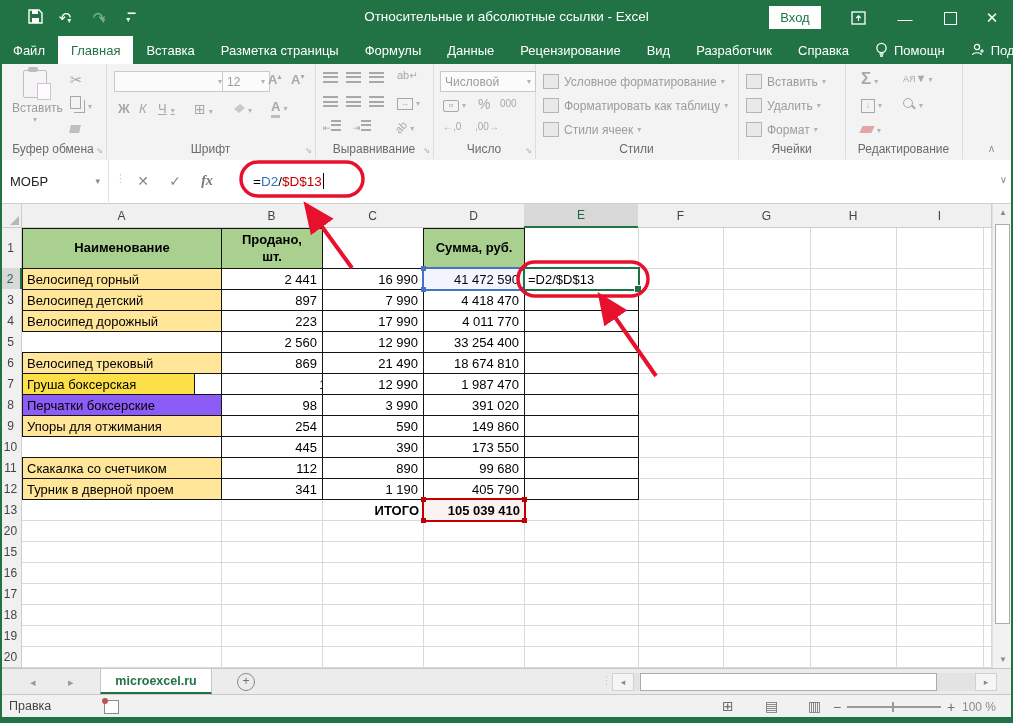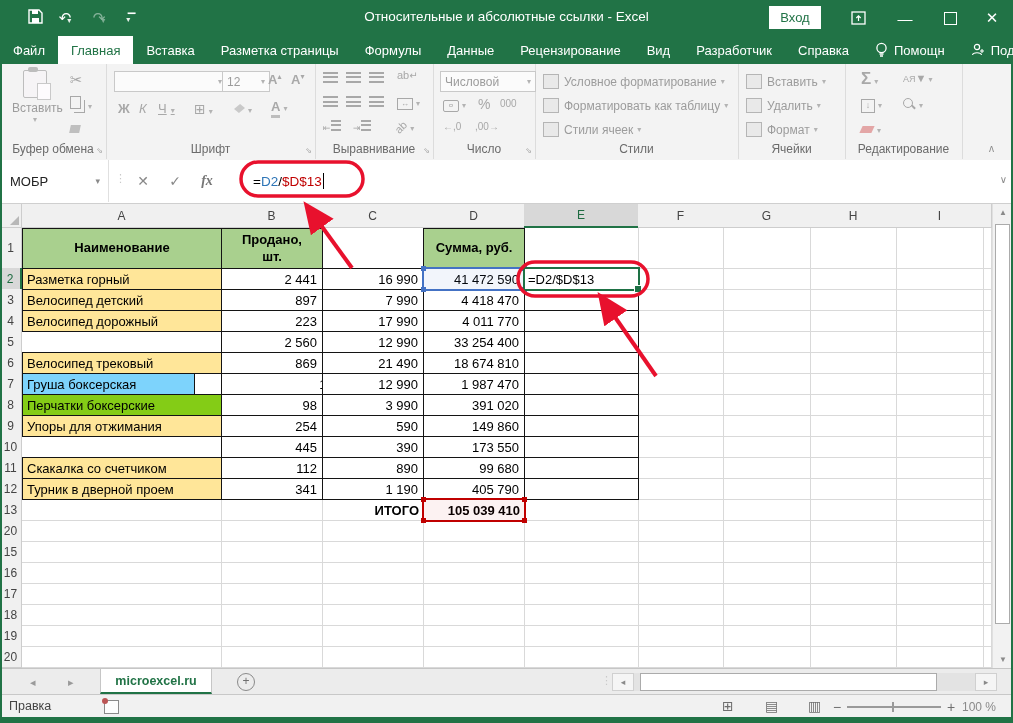--- a/index.html
+++ b/index.html
@@ -536,21 +536,21 @@
     <div class="gcell" style="left: 524px; top: 442px; width: 115px; height: 22px;"></div>
     <div class="gcell" style="left: 638px; top: 442px; width: 86px; height: 22px;"></div>
     <div class="gcell" style="left: 723px; top: 442px; width: 88px; height: 22px;"></div>
     <div class="gcell" style="left: 810px; top: 442px; width: 87px; height: 22px;"></div>
     <div class="gcell" style="left: 896px; top: 442px; width: 88px; height: 22px;"></div>
     <div class="gcell" style="left: 983px; top: 442px; width: 9px; height: 22px;"></div>
     <div class="tcell hdr" style="left: 22px; top: 24px; width: 200px; height: 41px; background: rgb(169, 208, 142);">Наименование</div>
     <div class="tcell hdr" style="left: 221px; top: 24px; width: 102px; height: 41px; background: rgb(169, 208, 142);">Продано,
 шт.</div>
     <div class="tcell hdr" style="left: 423px; top: 24px; width: 102px; height: 41px; background: rgb(169, 208, 142);">Сумма, руб.</div>
-    <div class="tcell name" style="left: 22px; top: 64px; width: 200px; height: 22px; background: rgb(255, 230, 153);">Разметка горный</div>
+    <div class="tcell name" style="left: 22px; top: 64px; width: 200px; height: 22px; background: rgb(255, 230, 153);">Велосипед горный</div>
     <div class="tcell num" style="left: 221px; top: 64px; width: 102px; height: 22px;">2 441</div>
     <div class="tcell num" style="left: 322px; top: 64px; width: 102px; height: 22px;">16 990</div>
     <div class="tcell num" style="left: 423px; top: 64px; width: 102px; height: 22px;">41 472 590</div>
     <div class="tcell" style="left: 524px; top: 64px; width: 115px; height: 22px;"></div>
     <div class="tcell name" style="left: 22px; top: 85px; width: 200px; height: 22px; background: rgb(255, 230, 153);">Велосипед детский</div>
     <div class="tcell num" style="left: 221px; top: 85px; width: 102px; height: 22px;">897</div>
     <div class="tcell num" style="left: 322px; top: 85px; width: 102px; height: 22px;">7 990</div>
     <div class="tcell num" style="left: 423px; top: 85px; width: 102px; height: 22px;">4 418 470</div>
     <div class="tcell" style="left: 524px; top: 85px; width: 115px; height: 22px;"></div>
     <div class="tcell name" style="left: 22px; top: 106px; width: 200px; height: 22px; background: rgb(255, 230, 153);">Велосипед дорожный</div>
@@ -560,26 +560,26 @@
     <div class="tcell" style="left: 524px; top: 106px; width: 115px; height: 22px;"></div>
     <div class="tcell num" style="left: 221px; top: 127px; width: 102px; height: 22px;">2 560</div>
     <div class="tcell num" style="left: 322px; top: 127px; width: 102px; height: 22px;">12 990</div>
     <div class="tcell num" style="left: 423px; top: 127px; width: 102px; height: 22px;">33 254 400</div>
     <div class="tcell" style="left: 524px; top: 127px; width: 115px; height: 22px;"></div>
     <div class="tcell name" style="left: 22px; top: 148px; width: 200px; height: 22px; background: rgb(255, 230, 153);">Велосипед трековый</div>
     <div class="tcell num" style="left: 221px; top: 148px; width: 102px; height: 22px;">869</div>
     <div class="tcell num" style="left: 322px; top: 148px; width: 102px; height: 22px;">21 490</div>
     <div class="tcell num" style="left: 423px; top: 148px; width: 102px; height: 22px;">18 674 810</div>
     <div class="tcell" style="left: 524px; top: 148px; width: 115px; height: 22px;"></div>
-    <div class="tcell name" style="left: 22px; top: 169px; width: 173px; height: 22px; background: #7dd3fc;">Груша боксерская</div>
+    <div class="tcell name" style="left: 22px; top: 169px; width: 173px; height: 22px; background: #fde047;">Груша боксерская</div>
     <div class="tcell num" style="left: 221px; top: 169px; width: 126px; height: 22px;">153</div>
     <div class="tcell num" style="left: 322px; top: 169px; width: 102px; height: 22px;">12 990</div>
     <div class="tcell num" style="left: 423px; top: 169px; width: 102px; height: 22px;">1 987 470</div>
     <div class="tcell" style="left: 524px; top: 169px; width: 115px; height: 22px;"></div>
-    <div class="tcell name" style="left: 22px; top: 190px; width: 221px; height: 22px; background: #84cc16;">Перчатки боксерские</div>
+    <div class="tcell name" style="left: 22px; top: 190px; width: 221px; height: 22px; background: #8b5cf6;">Перчатки боксерские</div>
     <div class="tcell num" style="left: 221px; top: 190px; width: 102px; height: 22px;">98</div>
     <div class="tcell num" style="left: 322px; top: 190px; width: 102px; height: 22px;">3 990</div>
     <div class="tcell num" style="left: 423px; top: 190px; width: 102px; height: 22px;">391 020</div>
     <div class="tcell" style="left: 524px; top: 190px; width: 115px; height: 22px;"></div>
     <div class="tcell name" style="left: 22px; top: 211px; width: 200px; height: 22px; background: rgb(255, 230, 153);">Упоры для отжимания</div>
     <div class="tcell num" style="left: 221px; top: 211px; width: 102px; height: 22px;">254</div>
     <div class="tcell num" style="left: 322px; top: 211px; width: 102px; height: 22px;">590</div>
     <div class="tcell num" style="left: 423px; top: 211px; width: 102px; height: 22px;">149 860</div>
     <div class="tcell" style="left: 524px; top: 211px; width: 115px; height: 22px;"></div>
     <div class="tcell num" style="left: 221px; top: 232px; width: 102px; height: 22px;">445</div>

